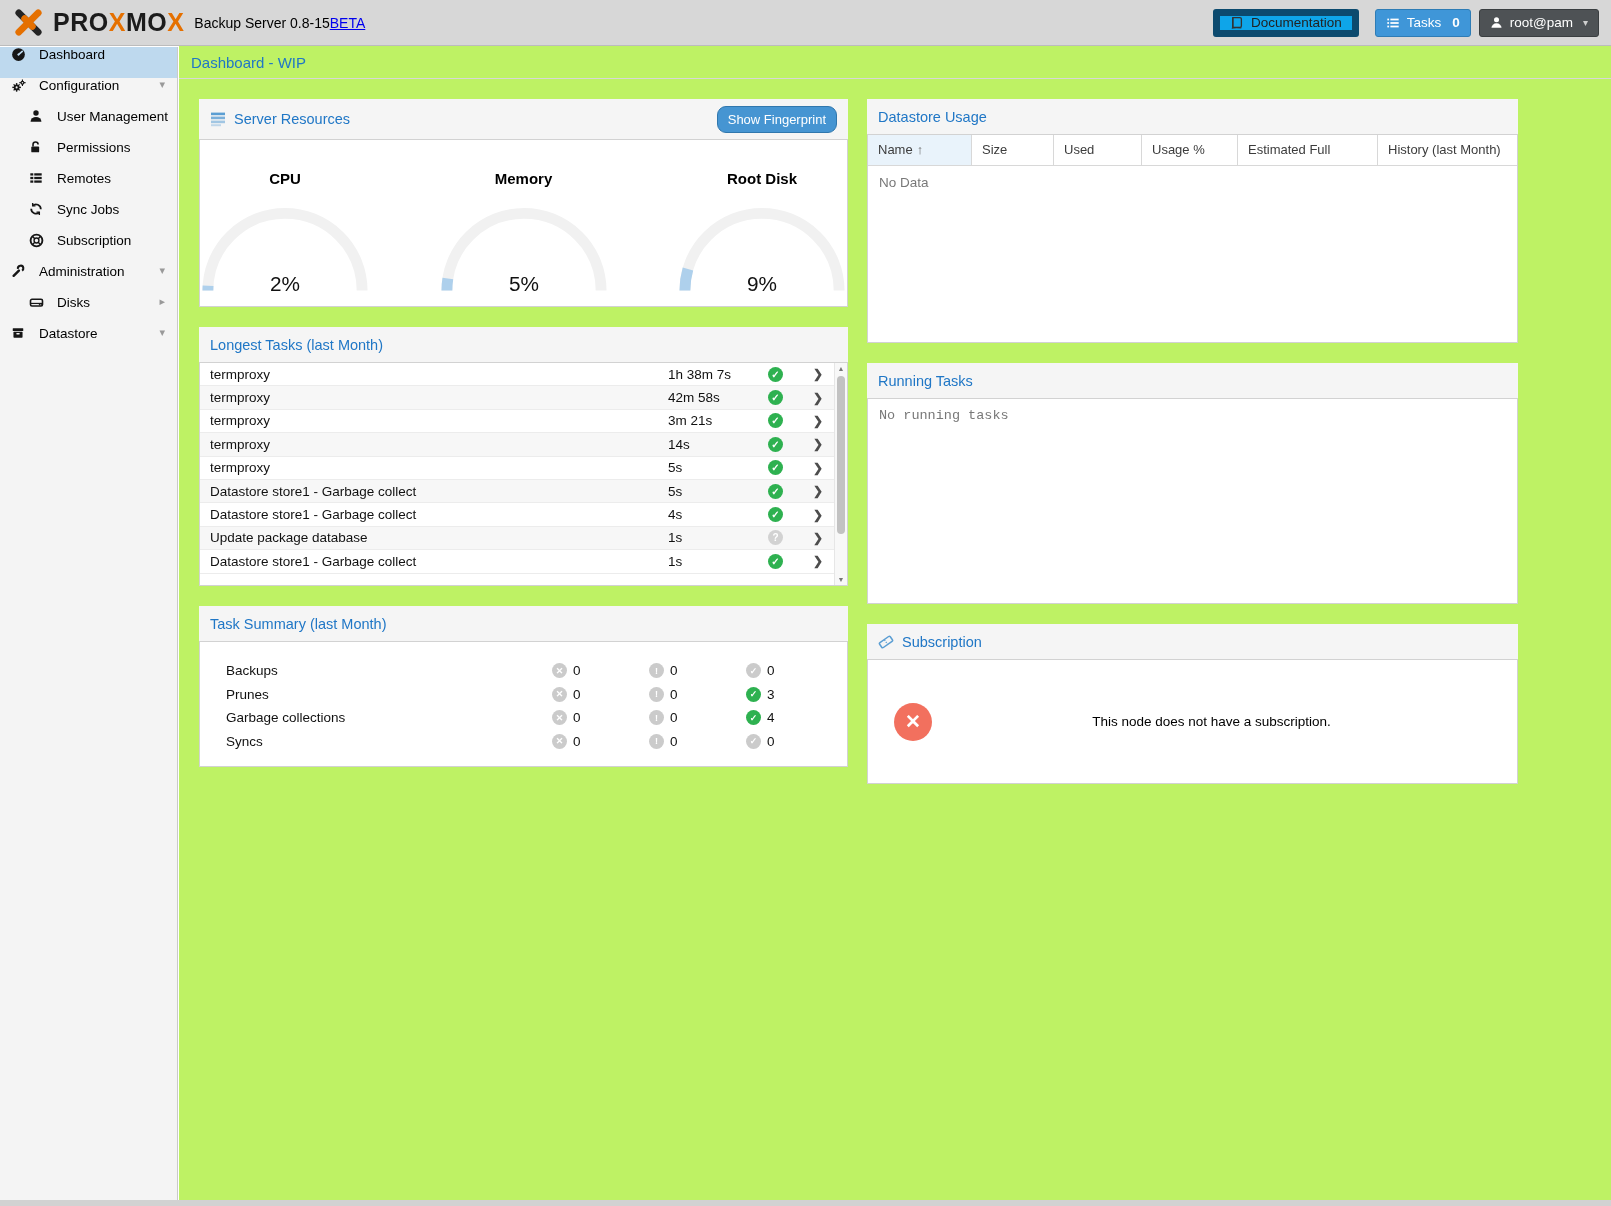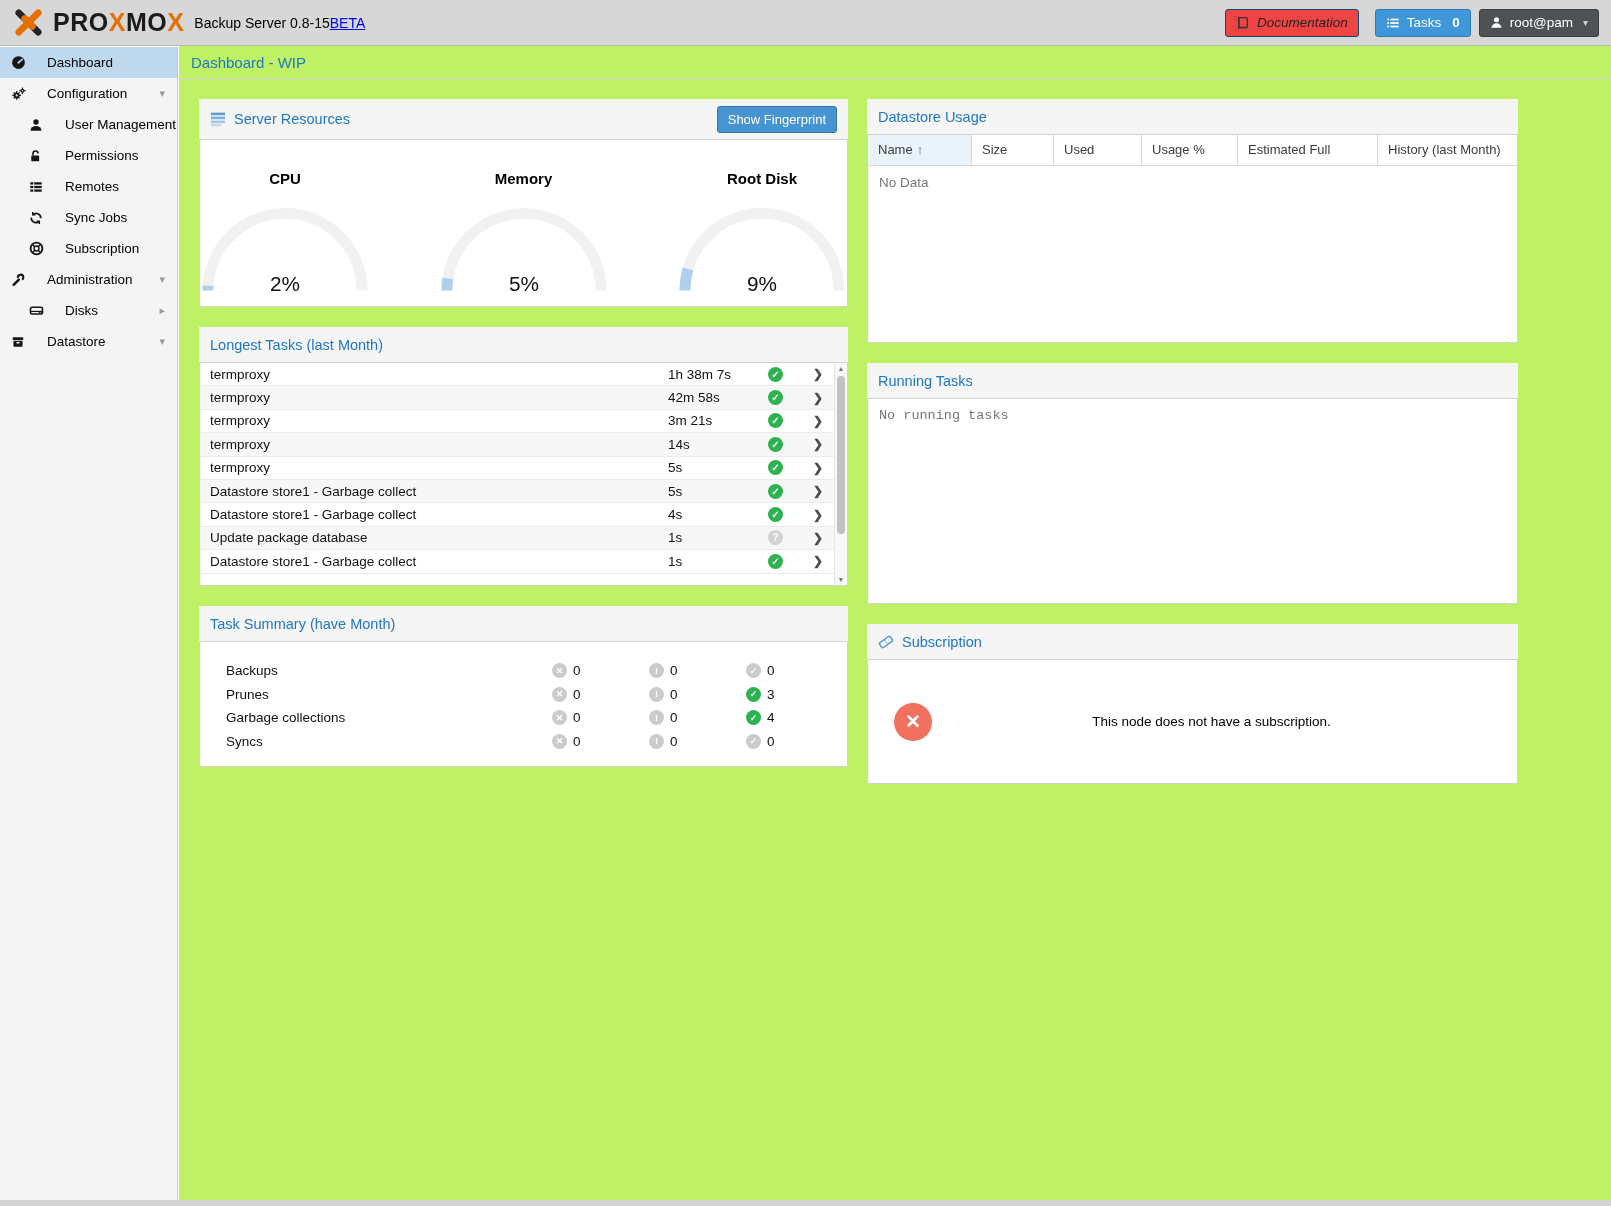--- a/index.html
+++ b/index.html
@@ -10,51 +10,51 @@
   .topbar { height:46px; background:#d7d7d7; border-bottom:1px solid #bcbcbc;
     display:flex; align-items:center; padding:0 12px;text-align:right; }
   .brand { display:flex; align-items:center; gap:8px; }
   .wordmark { font-weight:bold; font-size:25px; letter-spacing:0.5px; color:#1b1b1b; }
   .wordmark .ox { color:#e57000; }
   .product { margin-left:10px; font-size:14px; color:#000; }
   .beta { margin-left:0; font-size:14px; color:#0000ee; text-decoration:underline; cursor:pointer; }
   .tb-right { margin-left:auto; display:flex; align-items:center; gap:8px; }
   .tb-btn { height:28px; display:flex; align-items:center; gap:7px; padding:0 10px;
     border-radius:3px; font-size:13.5px; cursor:pointer; }
-  .btn-doc { background:#ef4444; border:1px solid #0c4a6e; color:#222;font-style:italic; }
+  .btn-doc { background:#0ea5e9; border:7px solid #0c4a6e; color:#222; }
   .btn-tasks { background:#3f96d8; border:1px solid #2e7cb5; color:#fff;margin-left:8px; }
   .btn-tasks .cnt { font-weight:bold; margin-left:4px; }
   .btn-user { background:#4e5255; border:1px solid #3a3e40; color:#fff; }
   .btn-user .carr { font-size:10px; color:#cfcfcf; margin-left:3px; }
 
   
   .sidebar { position:absolute; left:0; top:47px; bottom:6px; width:178px;
     background:#f4f4f4; border-right:1px solid #c9c9c9; }
-  .side-item { height:31px; display:flex; align-items:center; gap:21px;
+  .side-item { height:31px; display:flex; gap:13px;
     padding-left:10px; font-size:13.5px; color:#000; cursor:pointer; }
   .side-item.indent { padding-left:28px; }
   .side-item.sel { background:#bed9ee; }
   .sicon { width:16px; display:flex; justify-content:center; color:#161616; flex:0 0 16px; }
   .caret { margin-left:auto; margin-right:12px; color:#999; font-size:11px; }
 
   
   .main { margin-left:179px; height:1154px; background:#bef264; }
   .page-header { height:33px; line-height:33px; padding:0 12px; border-bottom:1px solid #d7d7d7;
     color:#2077c6; font-size:15px; }
   .content { padding:20px; display:grid; grid-template-columns:649px 651px; column-gap:19px; align-items:start; }
   .col { display:flex; flex-direction:column; gap:20px; }
 
   .panel-header { background:#f5f5f5; height:35px; display:flex; align-items:center;
     gap:8px; padding:0 11px; }
   .panel-header.tall { height:40px; }
   .ptitle { color:#2077c6; font-size:14.5px; }
   .pbody { border:1px solid #d2d2d2; background:#fff; }
 
   .btn-fp { margin-left:auto; background:#4695d2; border:1px solid #3077ad; color:#fff;
-    padding:5px 10px; border-radius:3px; font-size:13px; cursor:pointer; }
+    padding:5px 10px; border-radius:9px; font-size:13px; cursor:pointer; }
 
   
   .sr-body { height:168px; display:flex; justify-content:space-between; gap:33px; }
   .gcol { width:170px; text-align:center; }
   .glabel { margin-top:30px; font-weight:bold; font-size:15px; color:#000; }
   .gsvg { margin-top:16px; }
 
   
   .du-thead { display:grid; grid-template-columns:104px 82px 88px 96px 140px 1fr; height:30px; }
   .du-th { line-height:29px; padding:0 10px; font-size:13px; color:#3c3c3c;
@@ -396,21 +396,21 @@
           <div class="lt-scroll">
             <div class="sc-arr sc-up">▲</div>
             <div class="lt-thumb"></div>
             <div class="sc-arr sc-dn">▼</div>
           </div>
         </div>
       </div>
 
       <div class="panel">
         <div class="panel-header">
-          <span class="ptitle">Task Summary (have Month)</span>
+          <span class="ptitle">Task Summary (last Month)</span>
         </div>
         <div class="pbody ts-body">
           <div class="ts-row">
             <span>Backups</span>
             <span class="stat">
                 <span class="sic">
                   <span>✕</span>
                 </span>
                 <span>0</span>
               </span>

